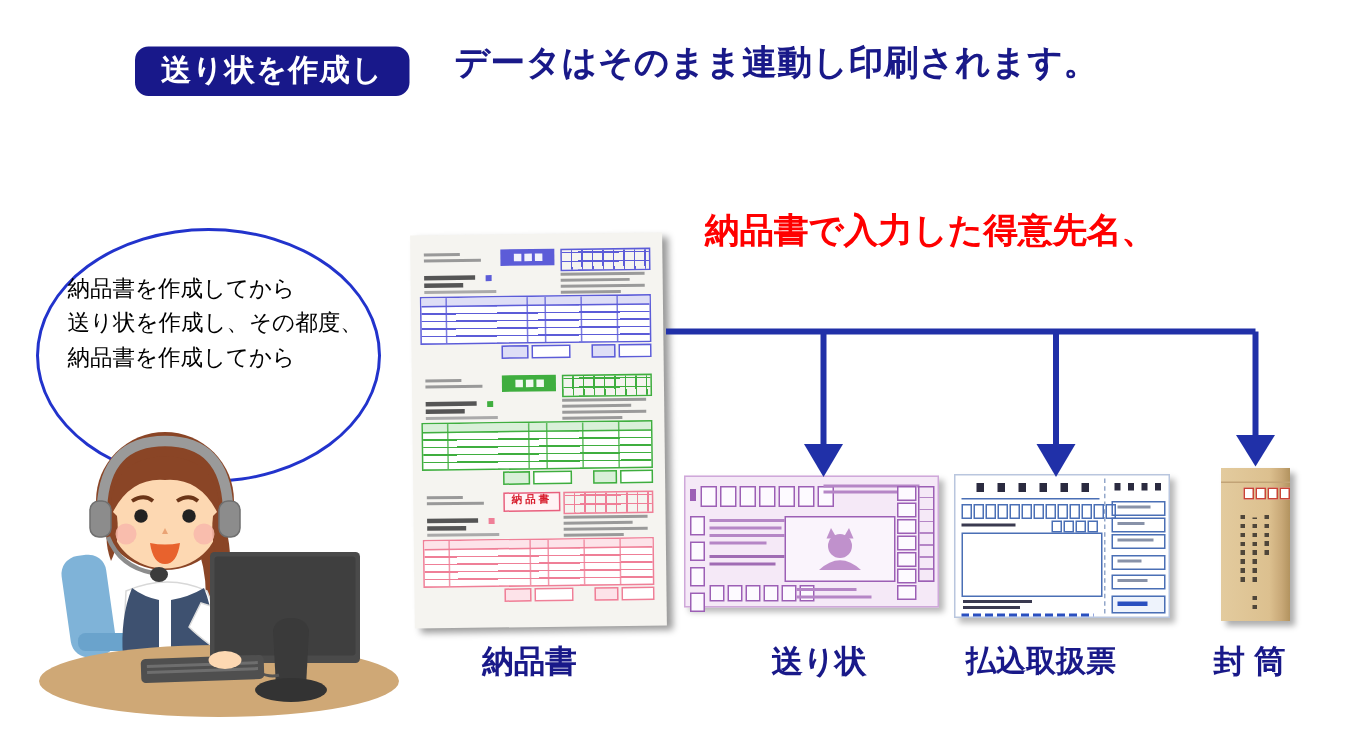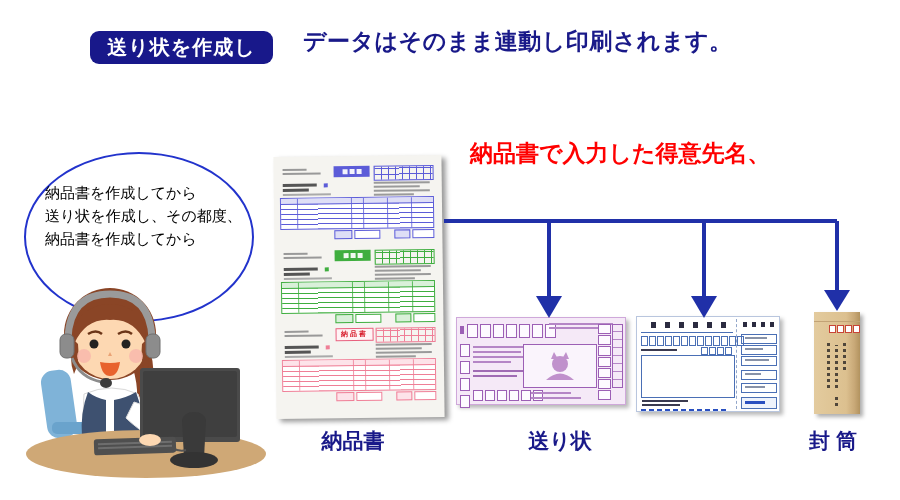--- a/index.html
+++ b/index.html
@@ -357,16 +357,17 @@
     <path d="M444 221 H837" stroke="#2030a8" stroke-width="4" fill="none"></path>
     <path d="M549 221 V298" stroke="#2030a8" stroke-width="4" fill="none"></path>
     <path d="M704 221 V298" stroke="#2030a8" stroke-width="4" fill="none"></path>
     <path d="M837 221 V292" stroke="#2030a8" stroke-width="4" fill="none"></path>
     <polygon points="536,296 562,296 549,318" fill="#2030a8"></polygon>
     <polygon points="691,296 717,296 704,318" fill="#2030a8"></polygon>
     <polygon points="824,290 850,290 837,311" fill="#2030a8"></polygon>
   </svg>
 
   <div class="doc-label" style="left:353px">納品書</div>
-  <div class="doc-label" style="left:560px">送り状</div>
+  <div class="doc-label" style="left:546px">送り状</div>
+  <div class="doc-label" style="left:694px;font-size:20px">払込取扱票</div>
   <div class="doc-label" style="left:836px;letter-spacing:6px">封筒</div>
 
 </div>
 
 </body></html>

